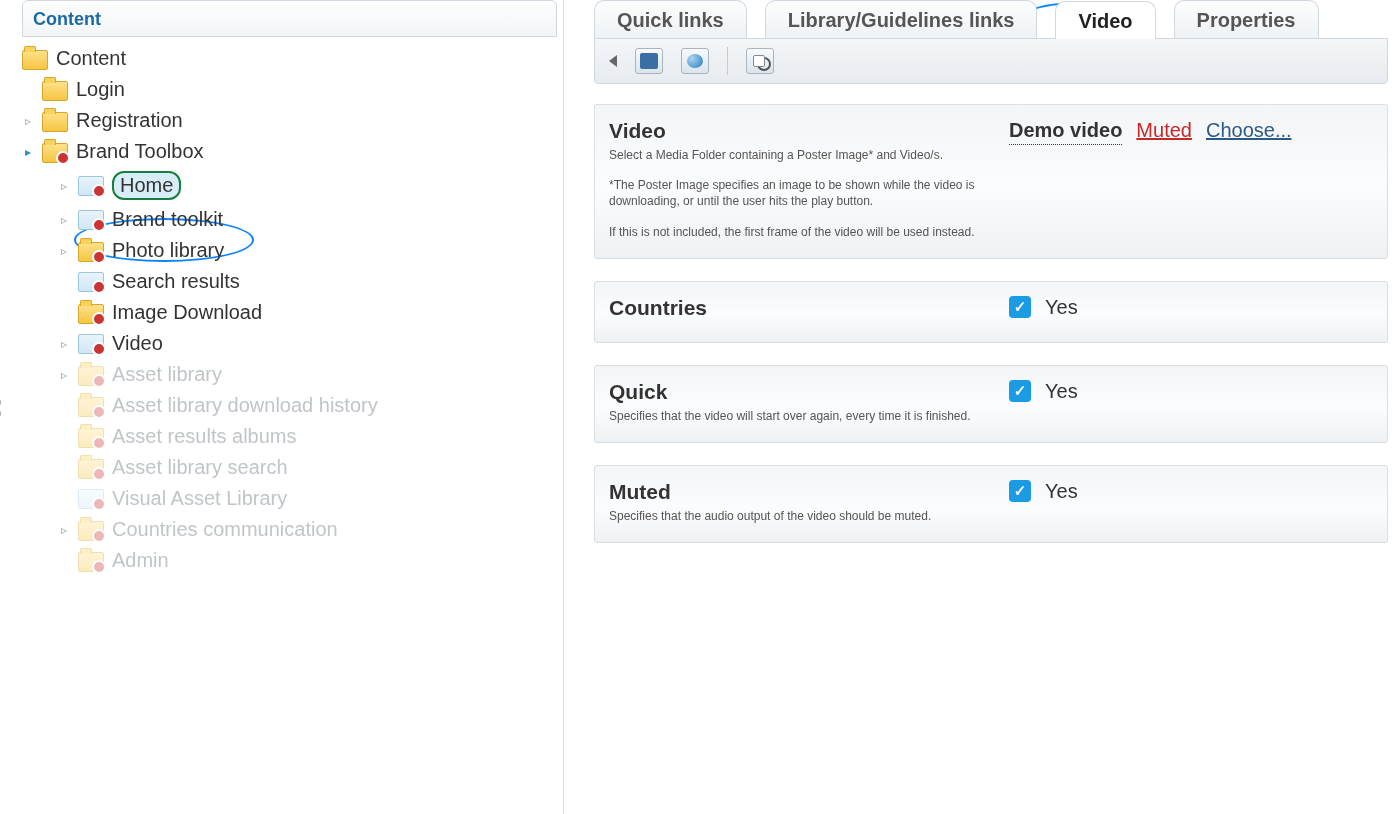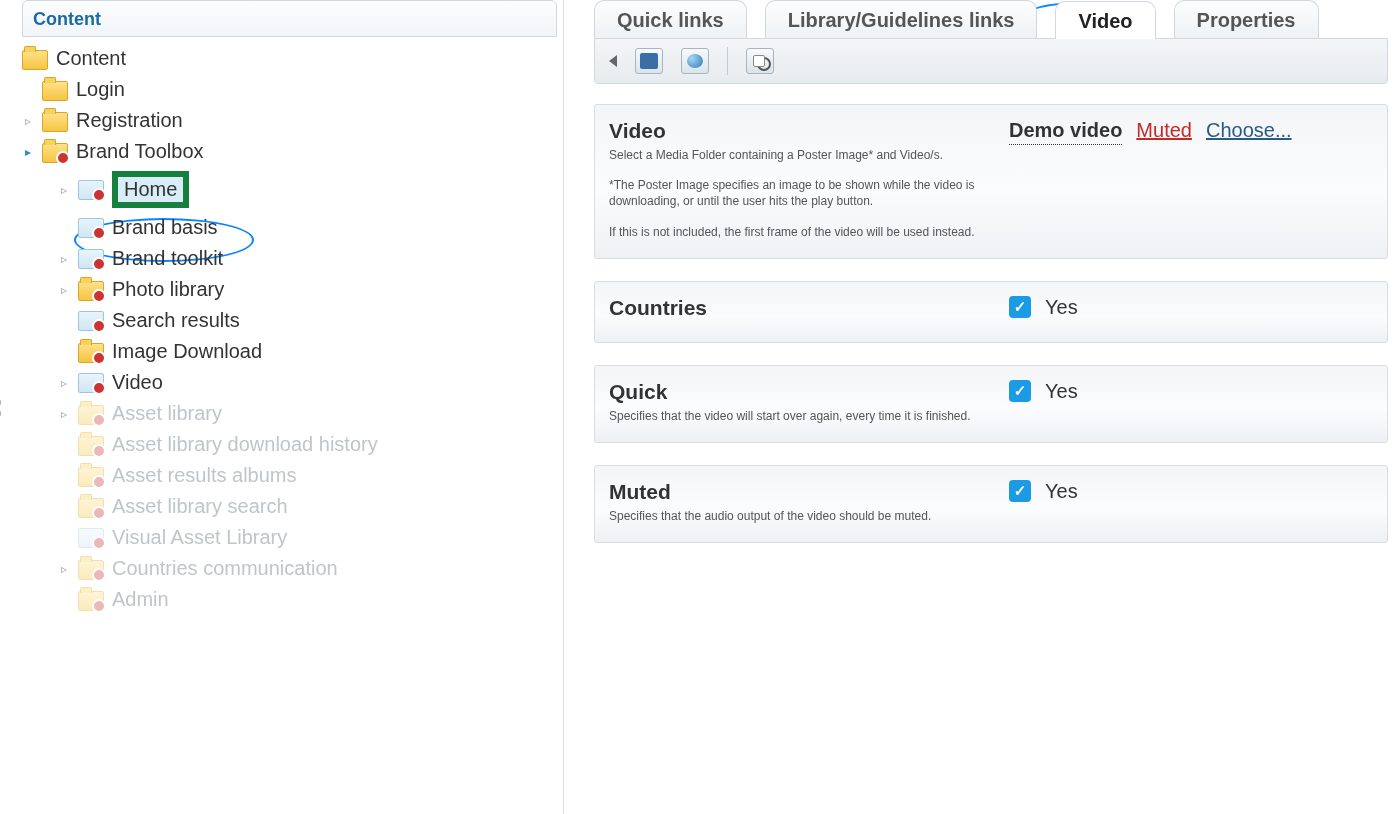--- a/index.html
+++ b/index.html
@@ -40,22 +40,22 @@
     padding: 4px 0;
     white-space: nowrap;
     cursor: pointer;
     font-size: 20px;
   }
   li.node .label { color: #333; }
   li.node.dim .label { color: #c0c5c9; }
   li.node.dim .icon { opacity: .35; }
   li.node.selected .label {
     background: #d8edf8;
-    border: 6px solid #15803d;
-    border-radius: 0;
+    border: 2px solid #15803d;
+    border-radius: 12px;
     padding: 1px 6px;
   }
   .arrow {
     width: 12px;
     display: inline-flex;
     justify-content: center;
     color: #9aa3aa;
     font-size: 12px;
   }
   .arrow.blank { visibility: hidden; }
@@ -299,25 +299,20 @@
           <span class="icon folder badge"></span>
           <span class="label">Brand Toolbox</span>
         </li>
         <ul>
           <li class="node selected">
             <span class="arrow closed">▹</span>
             <span class="icon page badge"></span>
             <span class="label">Home</span>
           </li>
           <li class="node">
-            <span class="arrow blank">▹</span>
-            <span class="icon page badge"></span>
-            <span class="label">Brand basis</span>
-          </li>
-          <li class="node">
             <span class="arrow closed">▹</span>
             <span class="icon page badge"></span>
             <span class="label">Brand toolkit</span>
           </li>
           <li class="node">
             <span class="arrow closed">▹</span>
             <span class="icon folder badge"></span>
             <span class="label">Photo library</span>
           </li>
           <li class="node">

